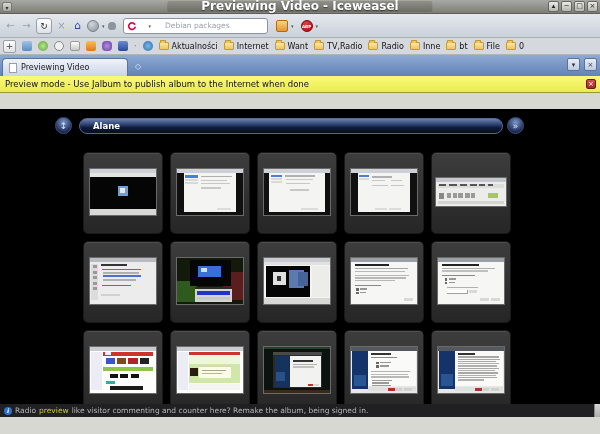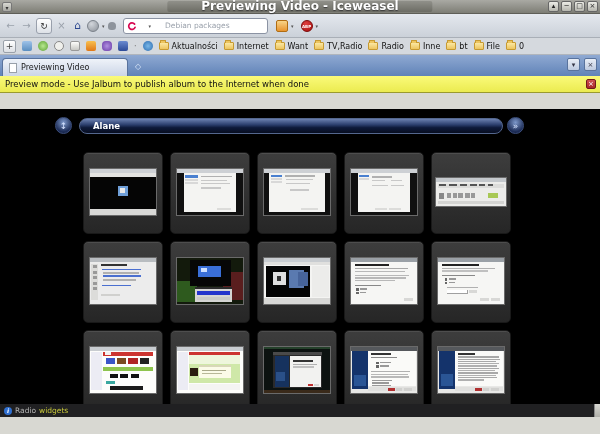--- a/index.html
+++ b/index.html
@@ -440,18 +440,19 @@
             <div class="blk" style="left: 68%; top: 89%; width: 10%; height: 6%; background: rgb(208, 208, 206);"></div>
             <div class="blk" style="left: 80%; top: 89%; width: 12%; height: 6%; background: rgb(208, 208, 206);"></div>
           </div>
         </div>
       </div>
   </div>
 
   <div class="promo">
     <span class="info-ic">i</span>
     <span>Radio</span>
-    <a href="#" class="widgets-link">widgets</a>
+    <a href="#" class="widgets-link">preview</a>
+    <span>like visitor commenting and counter here? Remake the album, being signed in.</span>
   </div>
   <div class="scroll-notch"></div>
 
 
 </div>
 
 </body></html>

